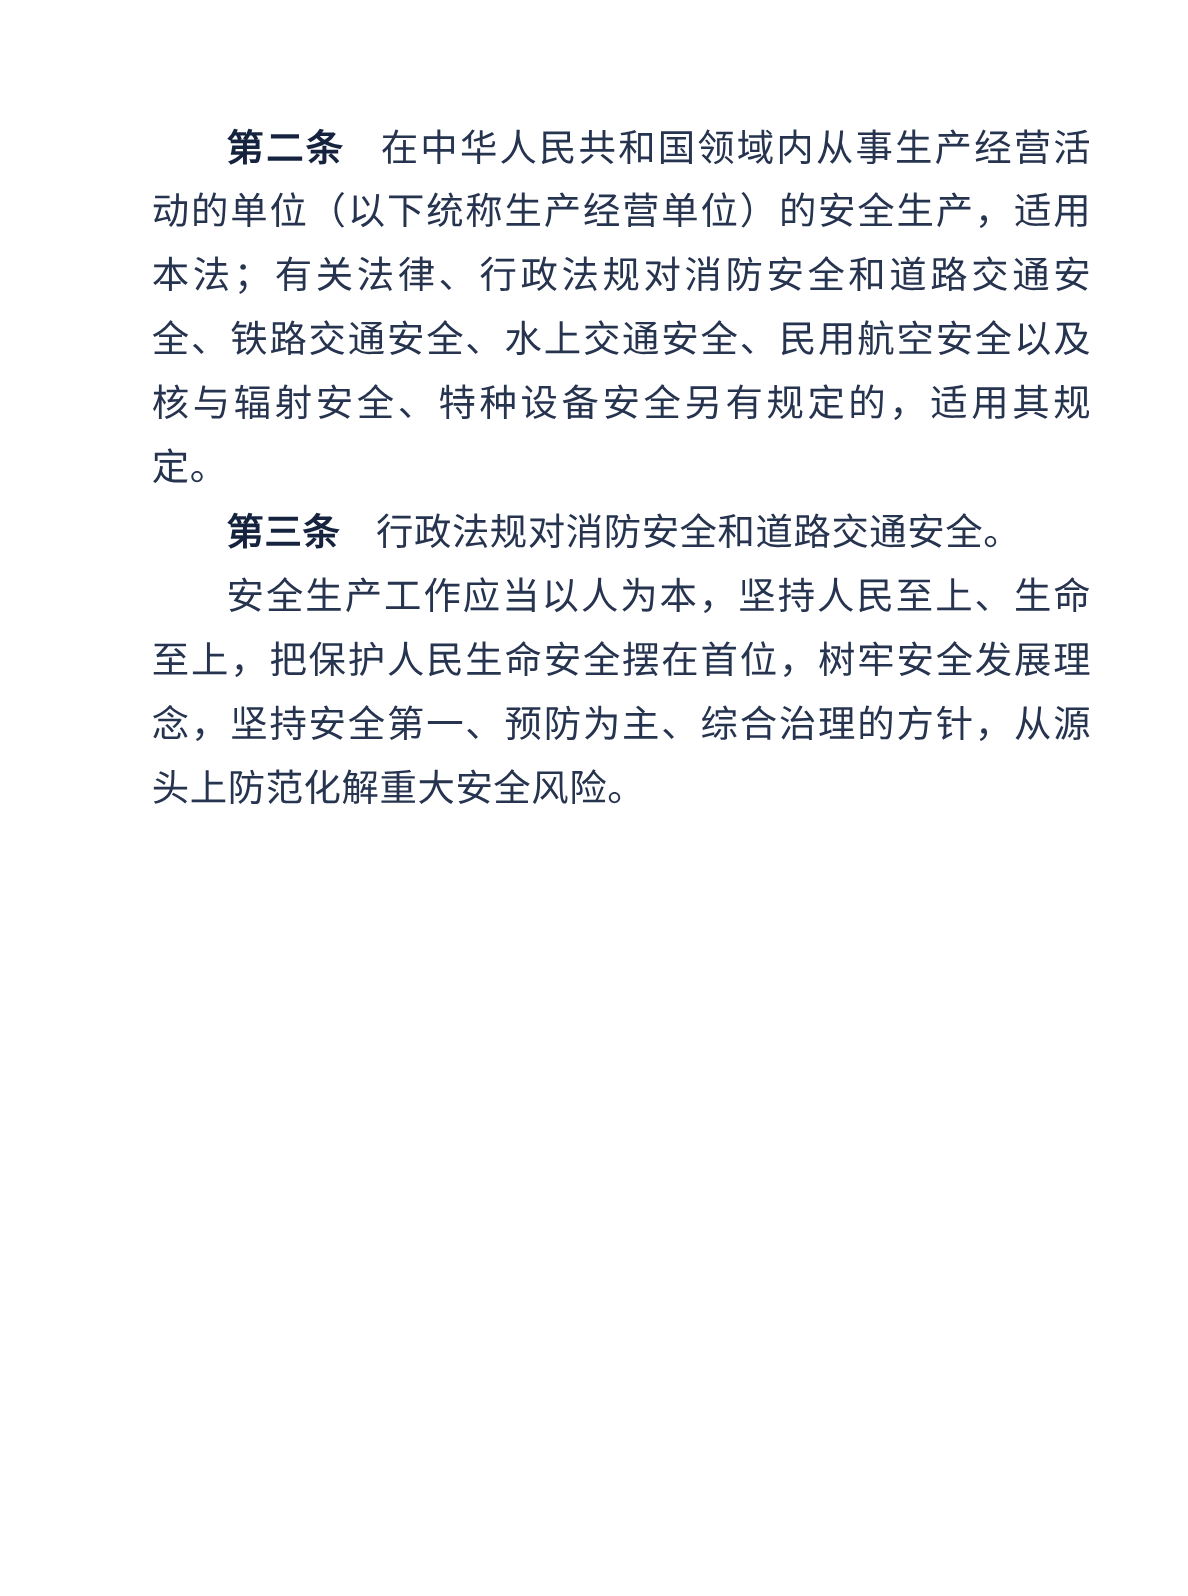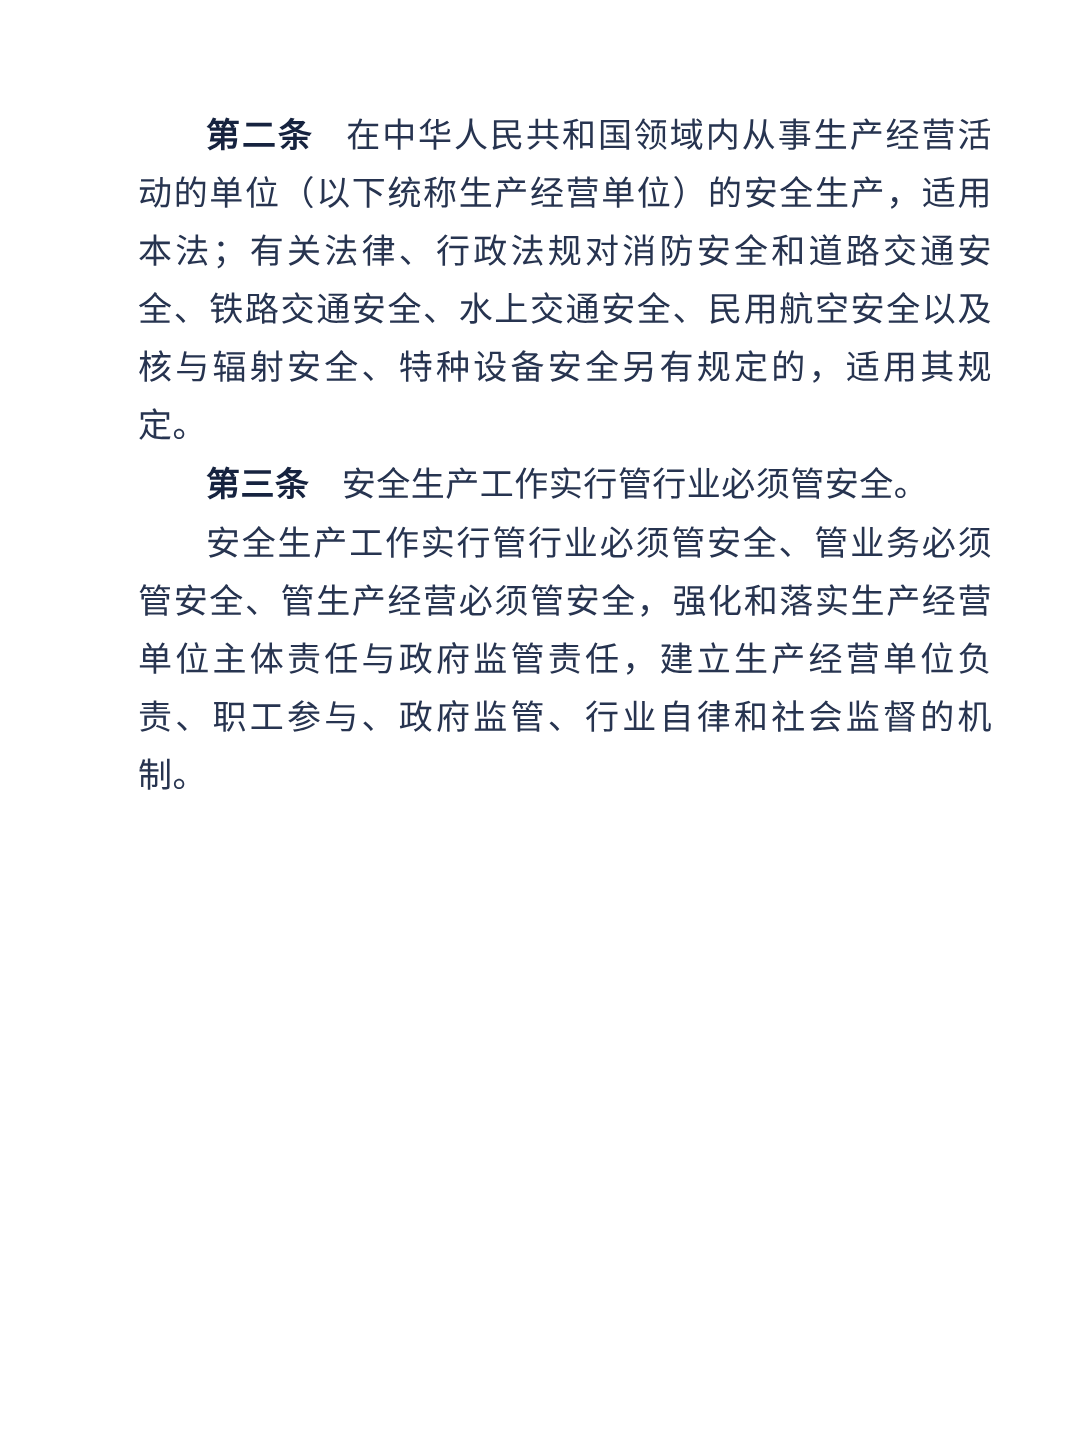--- a/index.html
+++ b/index.html
@@ -44,20 +44,20 @@
   }
 </style>
 </head>
 <body>
 
 <div class="page">
   <div class="doc-body">
 
     <p class="para"><span class="article-label">第二条</span><span>在中华人民共和国领域内从事生产经营活动的单位（以下统称生产经营单位）的安全生产，适用本法；有关法律、行政法规对消防安全和道路交通安全、铁路交通安全、水上交通安全、民用航空安全以及核与辐射安全、特种设备安全另有规定的，适用其规定。</span></p>
 
-    <p class="para"><span class="article-label">第三条</span><span>安全生产工作实行管行业必须管安全。</span></p>
+    <p class="para"><span class="article-label">第三条</span><span>行政法规对消防安全和道路交通安全。</span></p>
 
+    <p class="para"><span class="article-label"></span><span>安全生产工作应当以人为本，坚持人民至上、生命至上，把保护人民生命安全摆在首位，树牢安全发展理念，坚持安全第一、预防为主、综合治理的方针，从源头上防范化解重大安全风险。</span></p>
 
-    <p class="para"><span class="article-label"></span><span>安全生产工作实行管行业必须管安全、管业务必须管安全、管生产经营必须管安全，强化和落实生产经营单位主体责任与政府监管责任，建立生产经营单位负责、职工参与、政府监管、行业自律和社会监督的机制。</span></p>
 
 
   </div>
 </div>
 
 </body></html>

